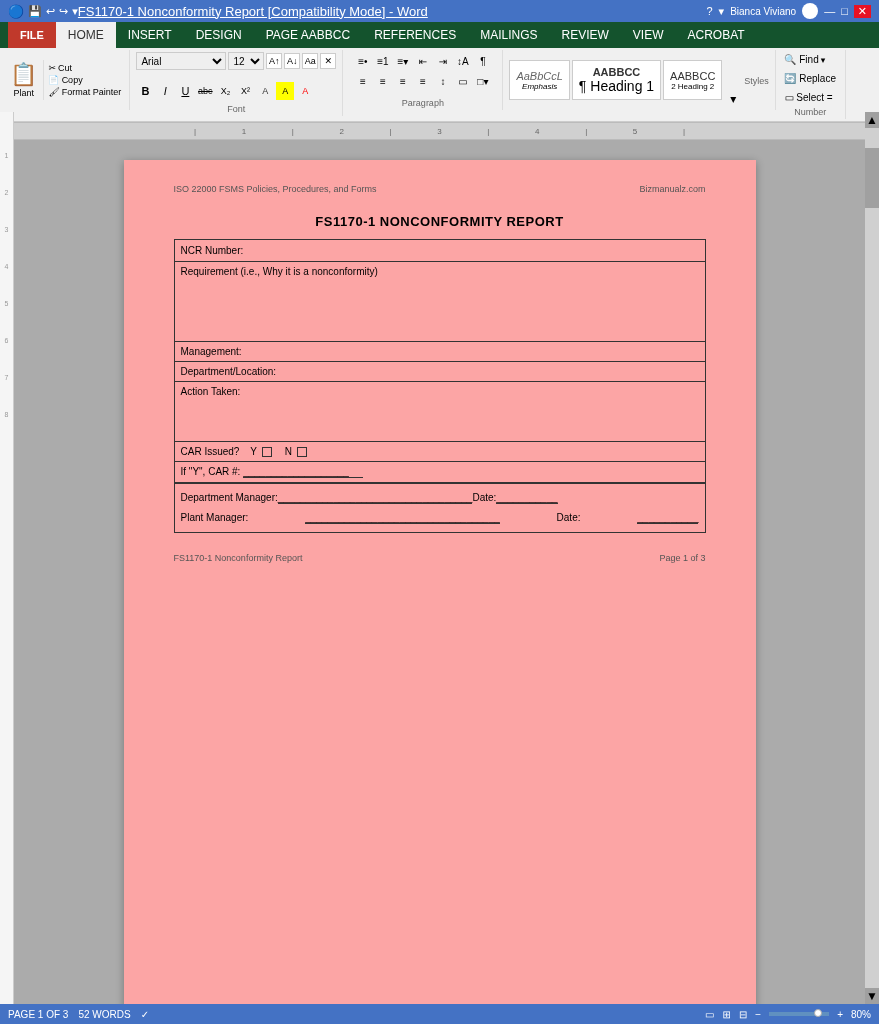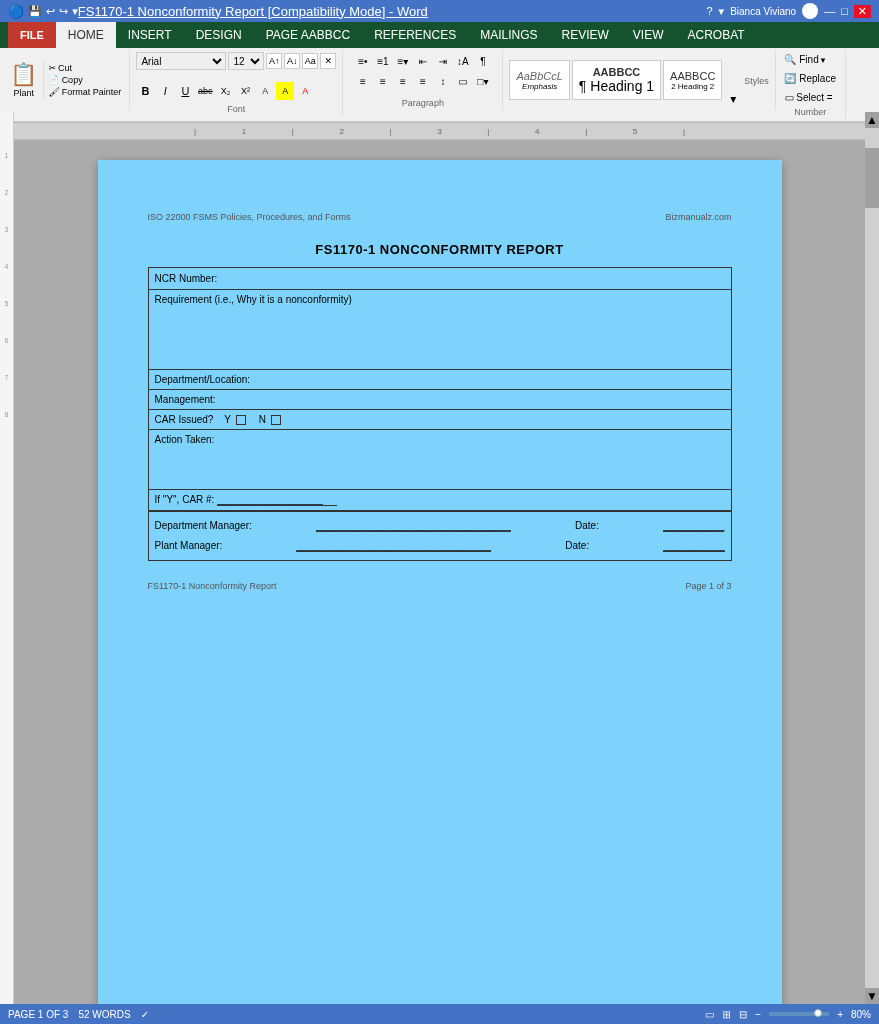--- a/index.html
+++ b/index.html
@@ -121,25 +121,25 @@
       background: #ababab;
       padding: 20px 0;
       min-height: 800px;
       display: flex;
       flex-direction: column;
       align-items: center;
     }
 
     
     .page {
-      background: #7dd3fc;
-      width: 684px;
+      background: #fca5a5;
+      width: 632px;
       min-height: 860px;
       box-shadow: 0 2px 8px rgba(0,0,0,0.3);
-      padding: 52px 50px 40px 50px;
+      padding: 24px 50px 40px 50px;
       position: relative;
       margin-bottom: 20px;
     }
 
     .page-header {
       display: flex;
       justify-content: space-between;
       font-size: 9px;
       color: #555;
       margin-bottom: 20px;
@@ -440,58 +440,58 @@
 
       <tr>
         <td colspan="3" class="tall-cell">
           <span>Requirement (i.e., Why it is a nonconformity)</span>
         </td>
       </tr>
 
 
       <tr>
         <td colspan="3">
+          <span>Management:</span>
+        </td>
+      </tr>
+
+      <tr>
+        <td colspan="3">
           <span>Department/Location:</span>
         </td>
       </tr>
 
       <tr>
-        <td colspan="3">
-          <span>Management:</span>
+        <td colspan="3" class="medium-cell">
+          <span>Action Taken:</span>
         </td>
       </tr>
 
       <tr>
         <td colspan="3">
           <span>CAR Issued?</span>
           &nbsp;&nbsp;
           <span>Y</span>
           <span class="checkbox-inline"></span>
           &nbsp;&nbsp;
           <span>N</span>
           <span class="checkbox-inline"></span>
         </td>
       </tr>
 
       <tr>
-        <td colspan="3" class="medium-cell">
-          <span>Action Taken:</span>
-        </td>
-      </tr>
-
-      <tr>
         <td colspan="3" style="border-bottom:2px solid #333;">
           <span>If "Y", CAR #:</span>
           <span class="underline-field" style="min-width:120px;">___________________</span>
         </td>
       </tr>
 
       <tr>
         <td colspan="3">
-          <div style="display:flex;justify-content:space-between;padding:4px 0;">
+          <div style="display:flex;justify-content:flex-start;padding:4px 0;">
             <span>Department Manager:</span>
             <span class="underline-field" style="min-width:160px;">___________________________________</span>
             <span>Date:</span>
             <span class="underline-field" style="min-width:60px;">___________</span>
           </div>
           <div style="display:flex;justify-content:space-between;padding:4px 0;">
             <span>Plant Manager:</span>
             <span class="underline-field" style="min-width:160px;">___________________________________</span>
             <span>Date:</span>
             <span class="underline-field" style="min-width:60px;">___________</span>

